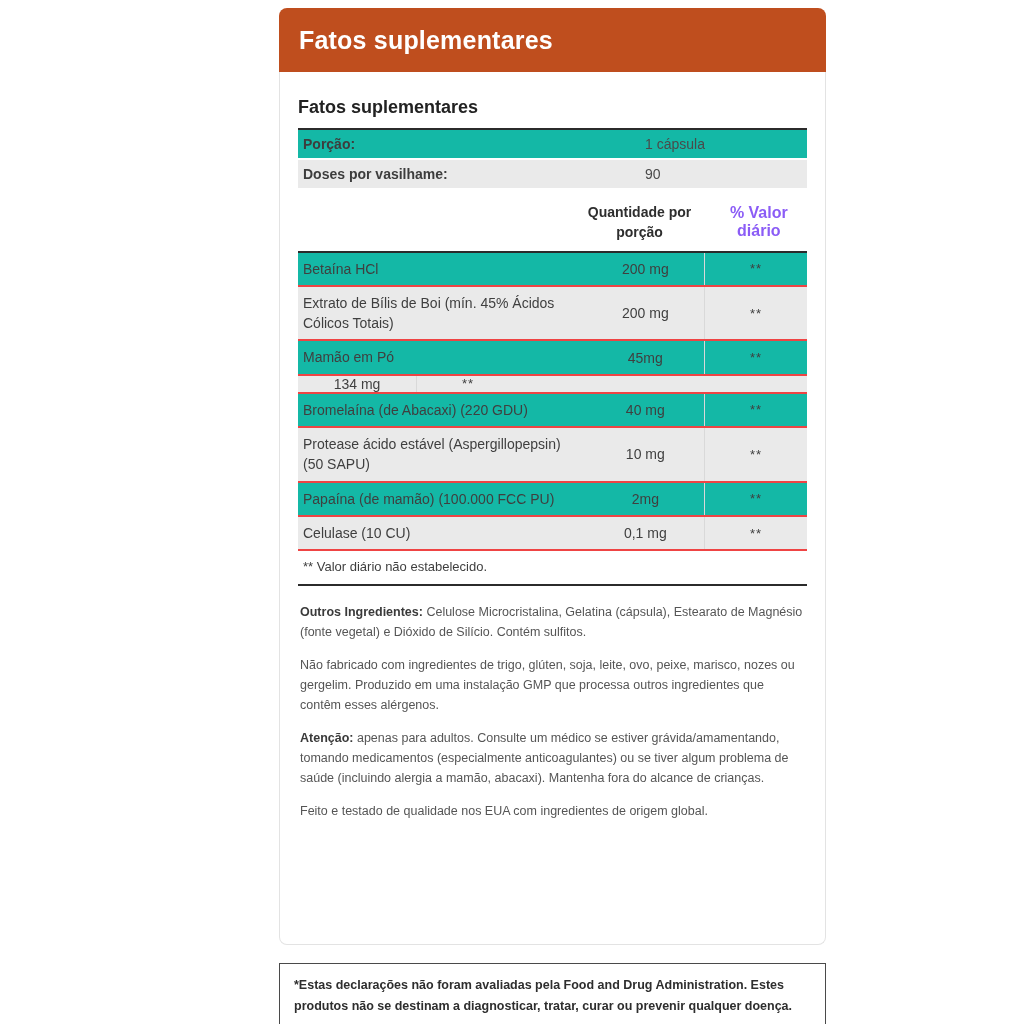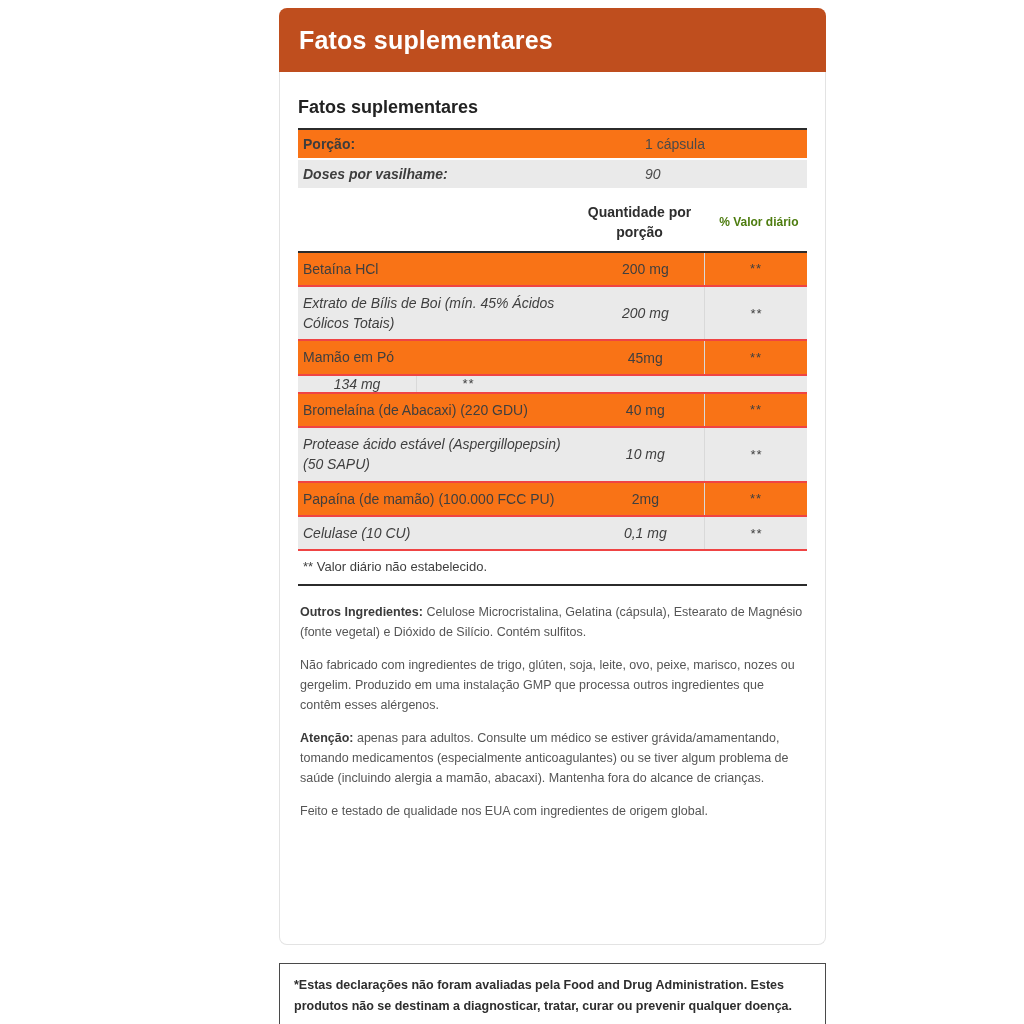--- a/index.html
+++ b/index.html
@@ -20,29 +20,29 @@
 
   .panel-heading { margin-top:25px; font-size:18px; font-weight:bold; color:#222222; }
 
   .thick-line { border-top:2px solid #2b2b2b; margin-top:10px; }
 
   
   .serving-row { display:flex; align-items:center; min-height:30px;
     border-bottom:2px solid #ffffff; font-size:14px; padding-left:5px; }
   .serving-row .s-label { flex:1; font-weight:600; color:#3d3d3d; }
   .serving-row .s-value { width:162px; color:#4a4a4a; }
-  .stripe-0 { background:#f97316; }
-  .stripe-1 { background:#eaeaea;font-style:italic; }
+  .stripe-0 { background:#14b8a6; }
+  .stripe-1 { background:#eaeaea; }
 
   
   .col-headers { display:flex; align-items:center; padding:12px 0 8px;gap:16px; }
   .ch-spacer { width:289px; }
   .ch-amount { width:118px; text-align:center; font-size:14px; font-weight:bold;
     color:#2e2e2e; line-height:1.45; }
-  .ch-dv { width:103px; text-align:center; font-size:12px; font-weight:bold; color:#4d7c0f; }
+  .ch-dv { width:103px; text-align:center; font-size:16px; font-weight:bold; color:#8b5cf6; }
   .thick-line2 { border-top:2px solid #2b2b2b; }
 
   
   .n-row { display:flex; align-items:center; border-bottom:2px solid #ef4444;
     font-size:14px; }
   .n-name { width:289px; padding:6px 8px 6px 5px; line-height:1.45; color:#3f3f3f; }
   .n-amount { width:118px; text-align:center; color:#3f3f3f; align-self:stretch;
     display:flex; align-items:center; justify-content:center; }
   .n-dv { width:103px; text-align:center; color:#3f3f3f; align-self:stretch;
     display:flex; align-items:center; justify-content:center;

